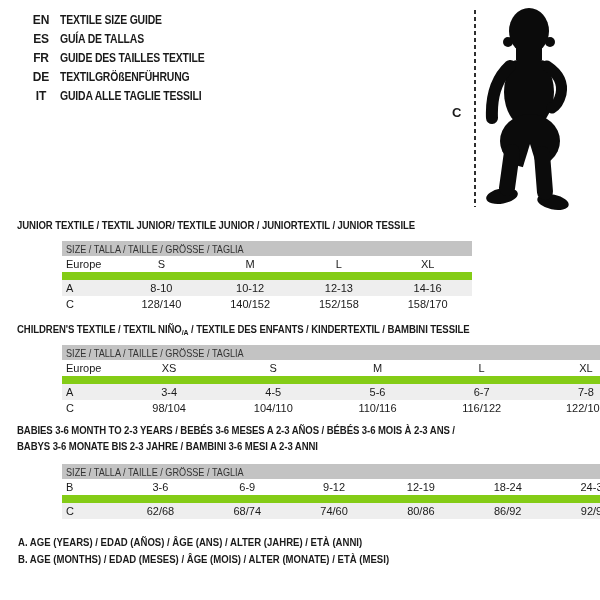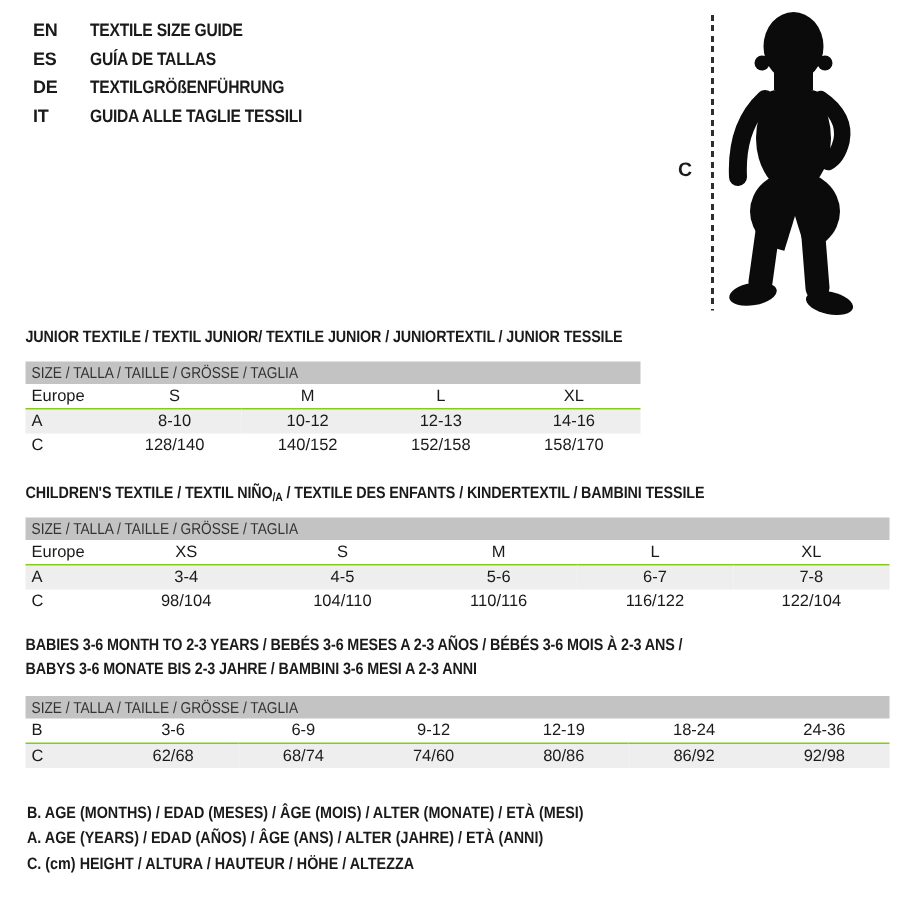--- a/index.html
+++ b/index.html
@@ -9,59 +9,62 @@
     color:#1a1a1a;overflow:hidden;position:relative;
   }
   .abs{position:absolute;}
 
   
   .cond{display:inline-block;transform:scaleX(0.87);transform-origin:0 50%;white-space:nowrap;}
 
   
   .lang-block{left:22px;top:11px;}
   .lang-row{height:19px;line-height:19px;font-weight:bold;font-size:12px;letter-spacing:-0.2px;}
-  .lang-code{display:inline-block;width:38px;}
+  .lang-code{display:inline-block;width:38px;text-align:center;}
 
   
   .dash-line{left:474px;top:10px;width:2px;height:197px;
     background:repeating-linear-gradient(to bottom,#2e2e2e 0 4px,transparent 4px 7px);}
   .c-label{left:452px;top:105px;font-size:13px;font-weight:bold;}
   .baby-svg{left:480px;top:4px;}
 
   
   .sec-title{font-size:11px;font-weight:bold;line-height:16px;letter-spacing:-0.1px;}
   .t1-title{left:17px;top:217px;}
   .t2-title{left:17px;top:321px;}
   .t3-title{left:17px;top:422px;}
   .sub{font-size:8px;vertical-align:-2px;}
 
   
-  table{border-collapse:collapse;table-layout:fixed;position:absolute;}
+  table{border-collapse:collapse;table-layout:fixed;position:absolute;margin-left:45px;}
   .t1{left:17px;top:241px;width:410px;}
   .t2{left:17px;top:345px;width:576px;}
   .t3{left:17px;top:464px;width:576px;}
   td{padding:0;height:16px;font-size:11px;text-align:center;vertical-align:middle;}
   .size-bar td{background:#c3c3c3;height:15px;text-align:left;color:#333333;font-size:10.5px;padding-left:4px;}
-  .row-first td{border-bottom:1px solid #84cc16;}
+  .row-first td{border-bottom:8px solid #84cc16;}
   .row-alt td{background:#eeeeee;}
   td.lbl{text-align:left;padding-left:4px;}
 
   
   .legend{left:18px;top:534px;}
   .legend-line{height:17px;line-height:17px;font-size:11px;font-weight:bold;}
 </style>
 </head>
 <body>
 
 <div class="abs lang-block">
   <div class="lang-row">
     <span class="lang-code">EN</span><span class="cond">TEXTILE SIZE GUIDE</span>
   </div>
   <div class="lang-row">
     <span class="lang-code">ES</span><span class="cond">GUÍA DE TALLAS</span>
+  </div>
+  <div class="lang-row">
+    <span class="lang-code">FR</span><span class="cond">GUIDE DES TAILLES TEXTILE</span>
   </div>
   <div class="lang-row">
     <span class="lang-code">DE</span><span class="cond">TEXTILGRÖßENFÜHRUNG</span>
   </div>
   <div class="lang-row">
     <span class="lang-code">IT</span><span class="cond">GUIDA ALLE TAGLIE TESSILI</span>
   </div>
 </div>
 
 <div class="abs dash-line"></div>
@@ -213,16 +216,15 @@
     <td>68/74</td>
     <td>74/60</td>
     <td>80/86</td>
     <td>86/92</td>
     <td>92/98</td>
   </tr>
 </tbody>
   </table>
 
 <div class="abs legend">
+  <div class="legend-line"><span class="cond">A. AGE (YEARS) / EDAD (AÑOS) / ÂGE (ANS) / ALTER (JAHRE) / ETÀ (ANNI)</span></div>
   <div class="legend-line"><span class="cond">B. AGE (MONTHS) / EDAD (MESES) / ÂGE (MOIS) / ALTER (MONATE) / ETÀ (MESI)</span></div>
-  <div class="legend-line"><span class="cond">A. AGE (YEARS) / EDAD (AÑOS) / ÂGE (ANS) / ALTER (JAHRE) / ETÀ (ANNI)</span></div>
-  <div class="legend-line"><span class="cond">C. (cm) HEIGHT / ALTURA / HAUTEUR / HÖHE / ALTEZZA</span></div>
 </div>
 
 </body></html>

